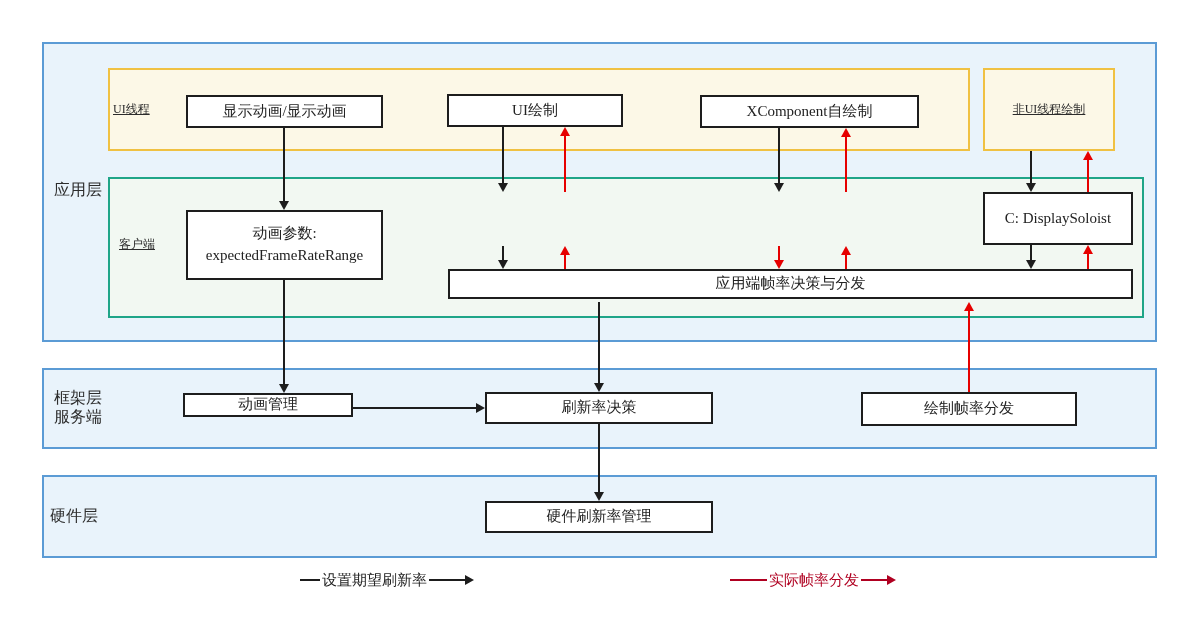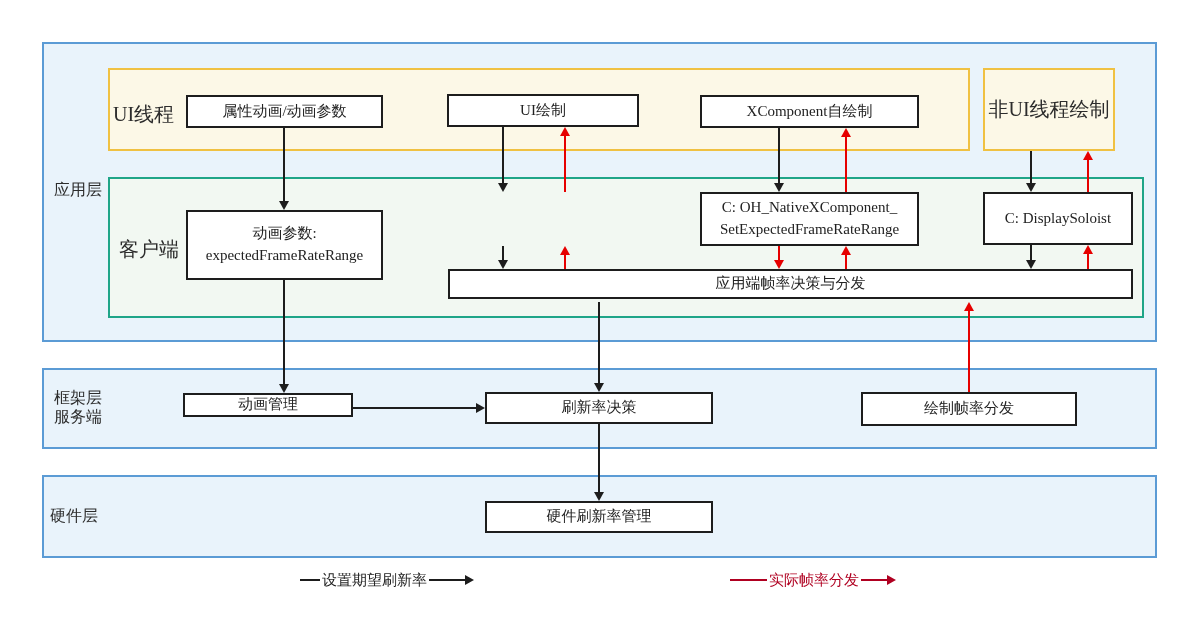--- a/index.html
+++ b/index.html
@@ -14,21 +14,21 @@
           font-family:"Liberation Serif","DejaVu Serif",serif;}
   .canvas *{box-sizing:border-box;}
   .layer{position:absolute;border:2px solid var(--layer-border,#5b9bd5);background:var(--layer-fill,#e9f3fb);}
   .group{position:absolute;display:flex;align-items:center;justify-content:center;}
   .group.yellow{border:2px solid var(--yellow-border,#f0c142);background:var(--yellow-fill,#fcf8e7);}
   .group.green{border:2px solid var(--green-border,#1fa588);background:var(--green-fill,#f2f8f2);}
   .node{position:absolute;border:2px solid var(--node-border,#1d1d1d);background:#fff;
         display:flex;flex-direction:column;align-items:center;justify-content:center;
         font-size:15px;line-height:1.45;color:#222;text-align:center;white-space:nowrap;}
   .layer-label{position:absolute;font-size:16px;line-height:19px;color:#2c2c2c;}
-  .group-label{position:absolute;font-size:20px;color:#2c2c2c;}
+  .group-label{position:absolute;font-size:12px;color:#2c2c2c;text-decoration:underline;}
   .vl{position:absolute;width:2px;}
   .hl{position:absolute;height:2px;}
   .k{background:var(--arrow-black,#1d1d1d);}
   .r{background:var(--arrow-red,#e60000);}
   .tri{position:absolute;width:0;height:0;}
   .td-k{border-left:5px solid transparent;border-right:5px solid transparent;border-top:9px solid var(--arrow-black,#1d1d1d);}
   .td-r{border-left:5px solid transparent;border-right:5px solid transparent;border-top:9px solid var(--arrow-red,#e60000);}
   .tu-r{border-left:5px solid transparent;border-right:5px solid transparent;border-bottom:9px solid var(--arrow-red,#e60000);}
   .tr-k{border-top:5px solid transparent;border-bottom:5px solid transparent;border-left:9px solid var(--arrow-black,#1d1d1d);}
   .tr-rl{border-top:5px solid transparent;border-bottom:5px solid transparent;border-left:9px solid var(--legend-red,#b00021);}
@@ -56,35 +56,31 @@
   <span class="layer-label" style="left:54px;top:180px">应用层</span>
   <div class="layer-label" style="left:54px;top:388px">
     <div>框架层</div>
     <div>服务端</div>
   </div>
   <span class="layer-label" style="left:50px;top:506px">硬件层</span>
   <span class="group-label" style="left:113px;top:101px">UI线程</span>
   <span class="group-label" style="left:119px;top:236px">客户端</span>
 
   <div class="node" style="left:186px;top:95px;width:197px;height:33px">
-    <span>属性动画/动画参数</span>
+    <span>显示动画/显示动画</span>
   </div>
-  <div class="node" style="left:447px;top:94px;width:192px;height:33px">
+  <div class="node" style="left:447px;top:94px;width:176px;height:33px">
     <span>UI绘制</span>
   </div>
   <div class="node" style="left:700px;top:95px;width:219px;height:33px">
     <span>XComponent自绘制</span>
   </div>
   <div class="node" style="left:186px;top:210px;width:197px;height:70px">
     <span>动画参数:</span>
     <span>expectedFrameRateRange</span>
-  </div>
-  <div class="node" style="left:700px;top:192px;width:219px;height:54px">
-    <span>C: OH_NativeXComponent_</span>
-    <span>SetExpectedFrameRateRange</span>
   </div>
   <div class="node" style="left:983px;top:192px;width:150px;height:53px">
     <span>C: DisplaySoloist</span>
   </div>
   <div class="node" style="left:448px;top:269px;width:685px;height:30px">
     <span>应用端帧率决策与分发</span>
   </div>
   <div class="node" style="left:183px;top:393px;width:170px;height:24px">
     <span>动画管理</span>
   </div>

